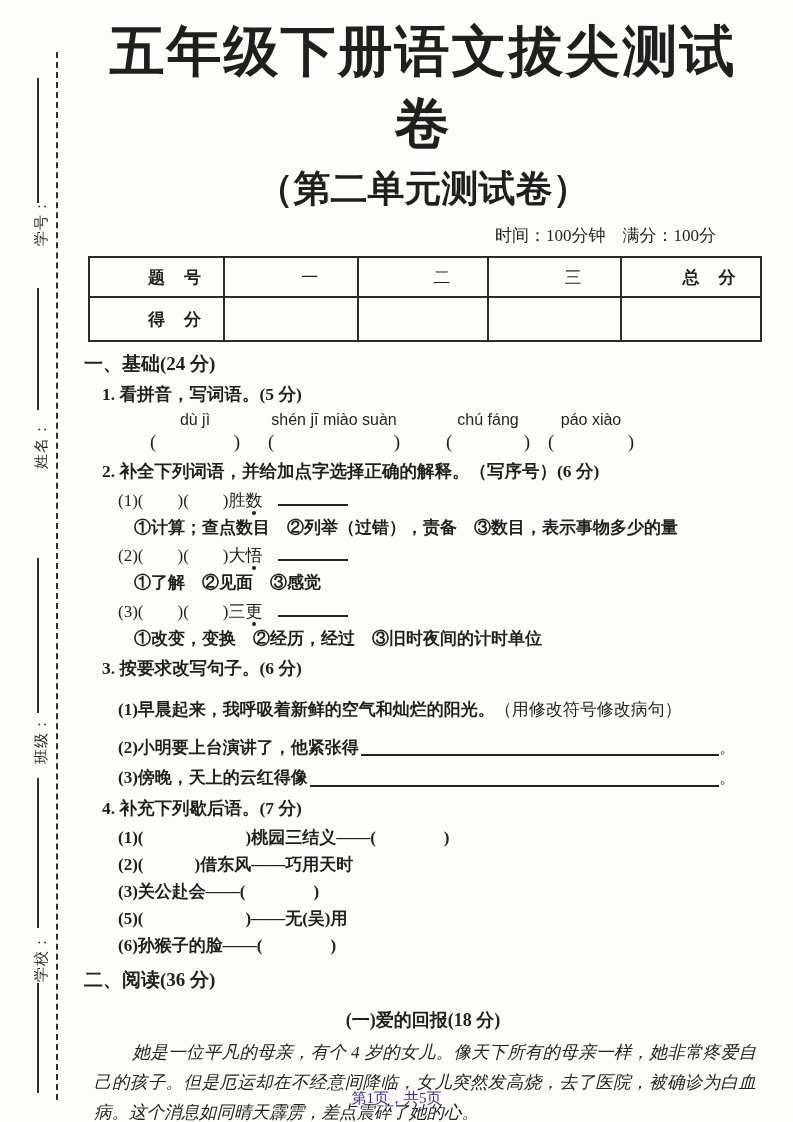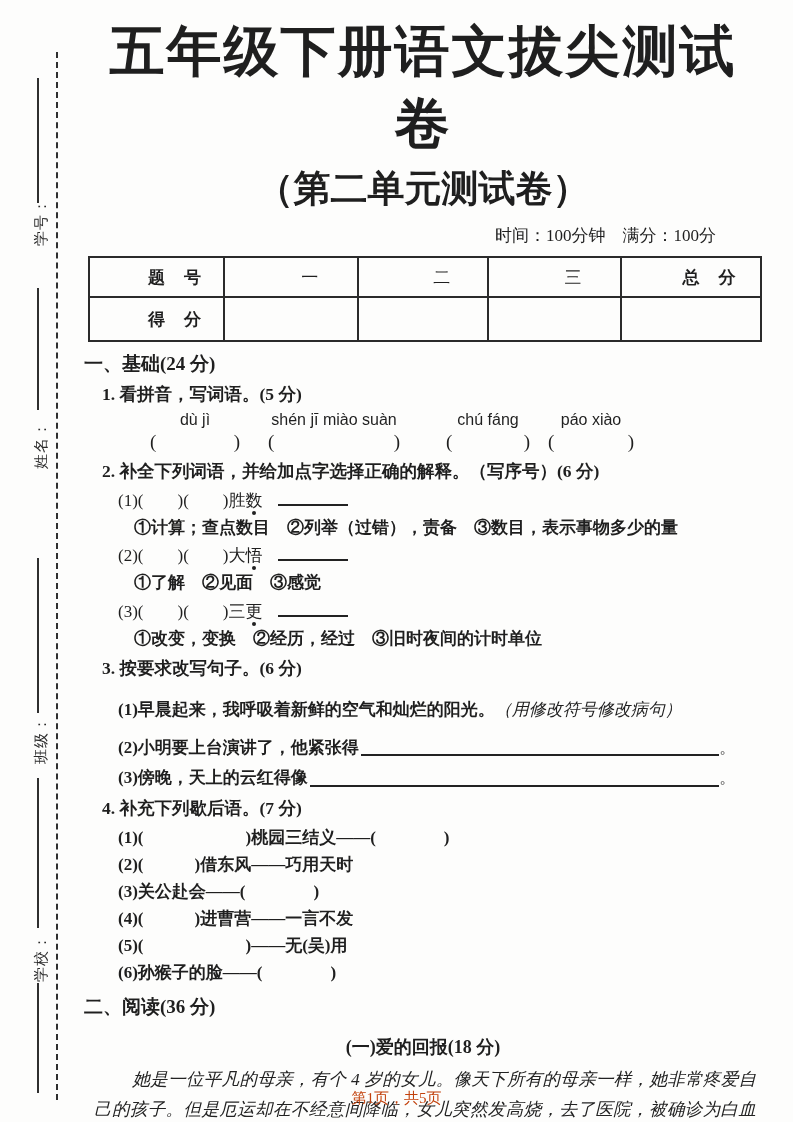--- a/index.html
+++ b/index.html
@@ -43,34 +43,34 @@
   .stem{margin:5px 0 0 34px;font-size:17px;font-weight:400;line-height:1.4;}
   .options{margin:3px 0 0 50px;font-size:17px;font-weight:700;line-height:1.4;}
   .du{position:relative;}
   .du::after{content:"";position:absolute;left:50%;bottom:-5px;
     transform:translateX(-50%);width:4px;height:4px;border-radius:50%;background:#222;}
   .blank{display:inline-block;width:70px;border-bottom:2px solid #222;
     height:15px;margin-left:16px;vertical-align:baseline;}
   
   .q3-item{margin:18px 0 0 34px;font-size:17px;line-height:1.45;}
   .q3-item .main{font-weight:700;}
-  .kai{font-style:italic;font-weight:400;margin-top:39px;}
+  .kai{font-weight:400;margin-top:39px;}
   .fill-row{display:flex;align-items:flex-end;margin:13px 26px 0 34px;
     font-size:17px;line-height:1.45;font-weight:700;}
   .fline{flex:1;border-bottom:2px solid #222;margin:0 0 4px 2px;}
   .fill-row .dot{font-weight:400;}
   
   .hxy{margin:6px 0 0 34px;font-size:17px;font-weight:700;line-height:21px;}
   
   .passage-title{margin:17px 0 0;text-align:center;font-size:18px;font-weight:700;
     line-height:1.3;}
   .passage{margin:4px 6px 0 10px;font-size:17.5px;line-height:30px;
     text-align:justify;text-indent:2.2em;font-style:italic;color:#222;}
   .footer{position:absolute;left:0;right:0;bottom:14px;text-align:center;
-    font-size:15px;color:#c2410c;}
+    font-size:15px;color:#4c1d95;}
 </style>
 </head>
 <body>
 
 <div>
   <div class="vline" style="top:78px;height:125px;"></div>
   <div class="vlabel" style="top:209px;">学号：</div>
   <div class="vline" style="top:288px;height:122px;"></div>
   <div class="vlabel" style="top:432px;">姓名：</div>
   <div class="vline" style="top:558px;height:155px;"></div>
@@ -160,21 +160,20 @@
   <div class="fill-row" style="margin-top:6px;">
     <span>(3)傍晚，天上的云红得像</span>
       <span class="fline"></span>
       <span class="dot">。</span>
   </div>
 
   <div class="q-title">4. 补充下列歇后语。(7 分)</div>
   <div class="hxy">(1)(　　　　　　)桃园三结义——(　　　　)</div>
   <div class="hxy">(2)(　　　)借东风——巧用天时</div>
   <div class="hxy">(3)关公赴会——(　　　　)</div>
-  <div class="hxy">(4)(　　　)进曹营——一言不发</div>
   <div class="hxy">(5)(　　　　　　)——无(吴)用</div>
   <div class="hxy">(6)孙猴子的脸——(　　　　)</div>
 
   <div class="sec-heading" style="margin-top:12px;">二、阅读(36 分)</div>
   <div class="passage-title">(一)爱的回报(18 分)</div>
   <div class="passage">她是一位平凡的母亲，有个 4 岁的女儿。像天下所有的母亲一样，她非常疼爱自己的孩子。但是厄运却在不经意间降临，女儿突然发高烧，去了医院，被确诊为白血病。这个消息如同晴天霹雳，差点震碎了她的心。</div>
 
 </div>
 
 <div class="footer">第1页，共5页</div>

